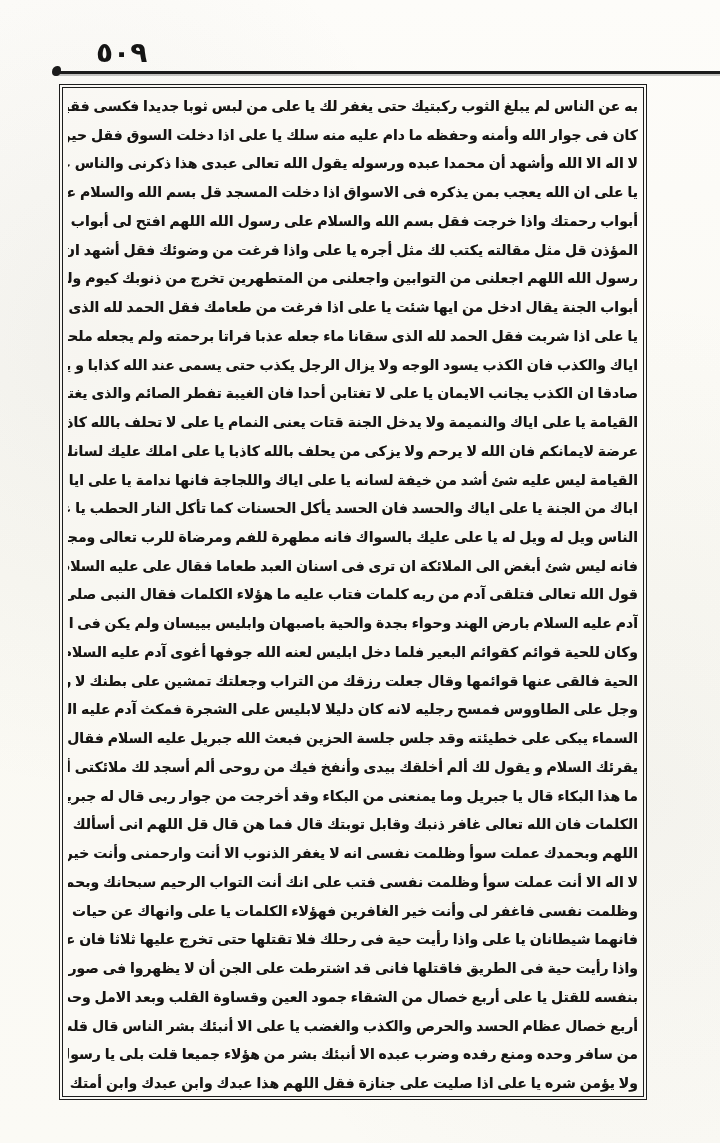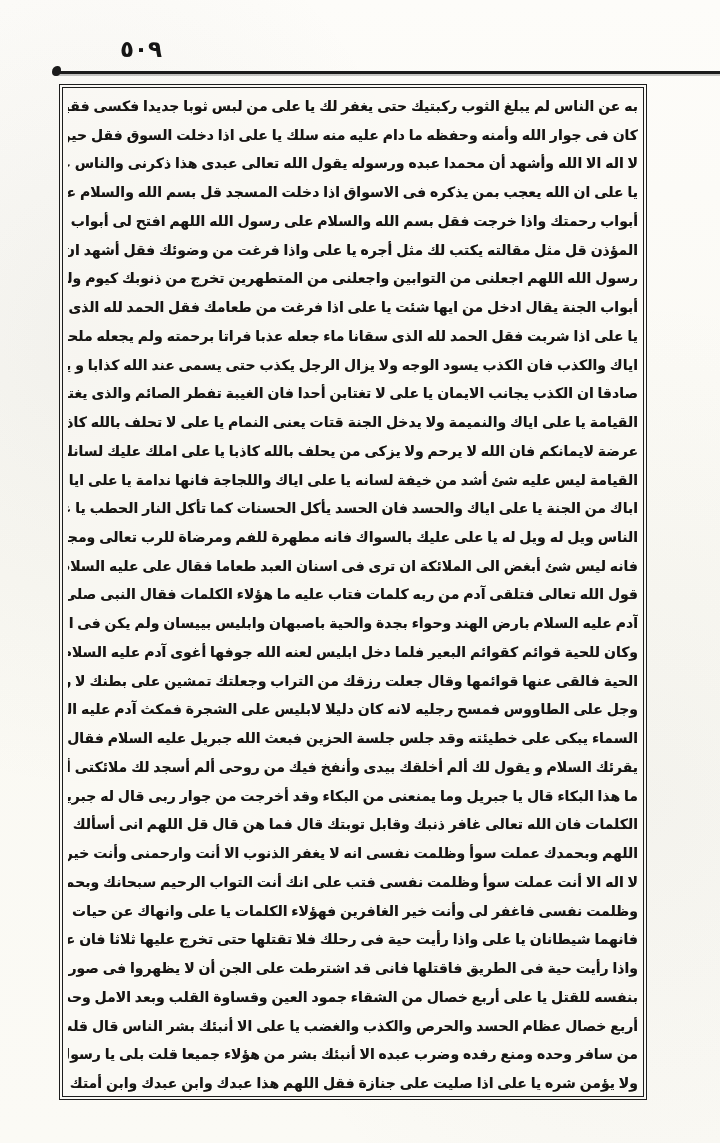--- a/index.html
+++ b/index.html
@@ -11,24 +11,23 @@
   
   .scan-page{
     position:absolute;inset:0;
     background:
       radial-gradient(ellipse at 12% 30%, rgba(120,120,115,0.07), transparent 40%),
       radial-gradient(ellipse at 90% 70%, rgba(120,120,115,0.05), transparent 45%),
       linear-gradient(180deg,#fdfcf9 0%,#faf9f3 50%,#fbfaf5 100%);
   }
   .page-number{
     position:absolute;top:36px;left:96px;
-    font-size:23px;font-weight:bold;color:#151515;
+    font-size:28px;font-weight:bold;color:#151515;
     letter-spacing:7px;
     filter:blur(.3px);
-    margin-left:24px;
   }
   .top-rule{
     position:absolute;top:71px;left:54px;right:0;height:3px;
     background:#1b1b1b;
     box-shadow:0 2px 0 rgba(27,27,27,.25);
   }
   .top-rule-blot{
     position:absolute;top:66px;left:52px;width:9px;height:10px;
     background:#1b1b1b;border-radius:60% 40% 55% 45%;
   }

